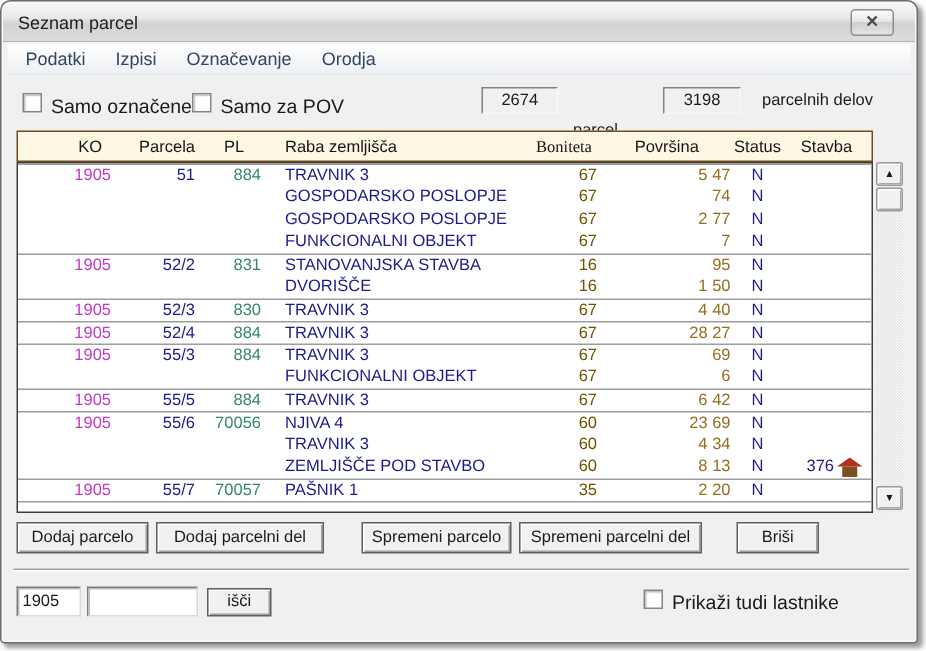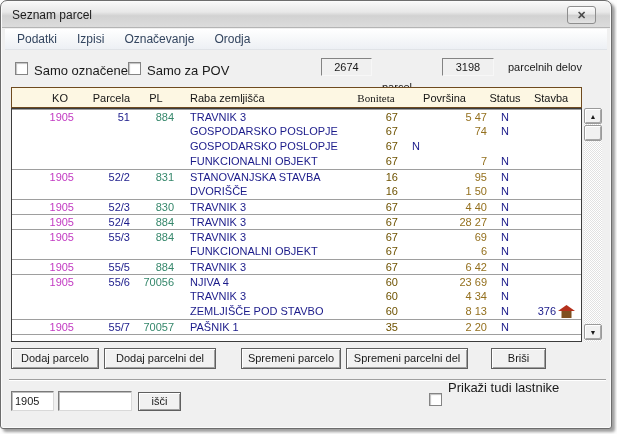--- a/index.html
+++ b/index.html
@@ -173,20 +173,21 @@
         <div class="cell w-pov c-pov">74</div>
         <div class="cell w-st c-st">N</div>
         <div class="cell w-stav c-stav"></div>
       </div>
       <div class="trow">
         <div class="cell w-ko c-ko"></div>
         <div class="cell w-par c-par"></div>
         <div class="cell w-pl c-pl"></div>
         <div class="cell w-raba c-raba">GOSPODARSKO POSLOPJE</div>
         <div class="cell w-bon c-bon">67</div>
+        <div class="cell w-pov c-pov">2 77</div>
         <div class="cell w-st c-st">N</div>
         <div class="cell w-stav c-stav"></div>
       </div>
       <div class="trow">
         <div class="cell w-ko c-ko"></div>
         <div class="cell w-par c-par"></div>
         <div class="cell w-pl c-pl"></div>
         <div class="cell w-raba c-raba">FUNKCIONALNI OBJEKT</div>
         <div class="cell w-bon c-bon">67</div>
         <div class="cell w-pov c-pov">7</div>
@@ -325,15 +326,15 @@
   <button class="btn" style="left:345px; top:347px; width:122px;">Spremeni parcelni del</button>
   <button class="btn" style="left:490px; top:347px; width:55px;">Briši</button>
 
   <div class="groove"></div>
 
   <input class="tinput" style="left: 10px; top: 390px; width: 43px;" value="1905">
   <input class="tinput" style="left: 57px; top: 390px; width: 74px;" value="">
   <button class="btn" style="left:137px; top:391px; width:43px; height:19px; line-height:17px;">išči</button>
 
   <div class="chk" style="left:428px; top:392px;"></div>
-  <span class="chk-label" style="left:447px; top:379px;">Prikaži tudi lastnike</span>
+  <span class="chk-label" style="left:447px; top:393px;">Prikaži tudi lastnike</span>
 
 </div>
 
 </body></html>

